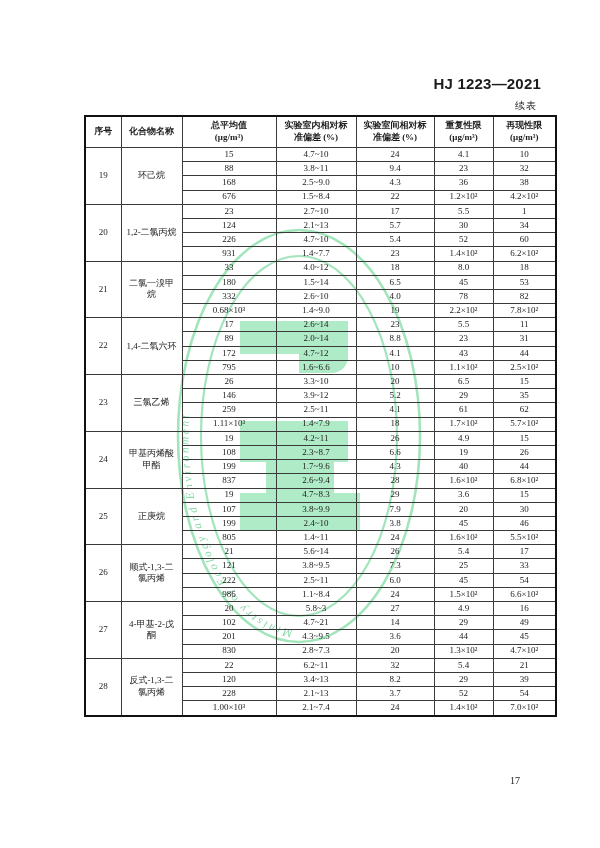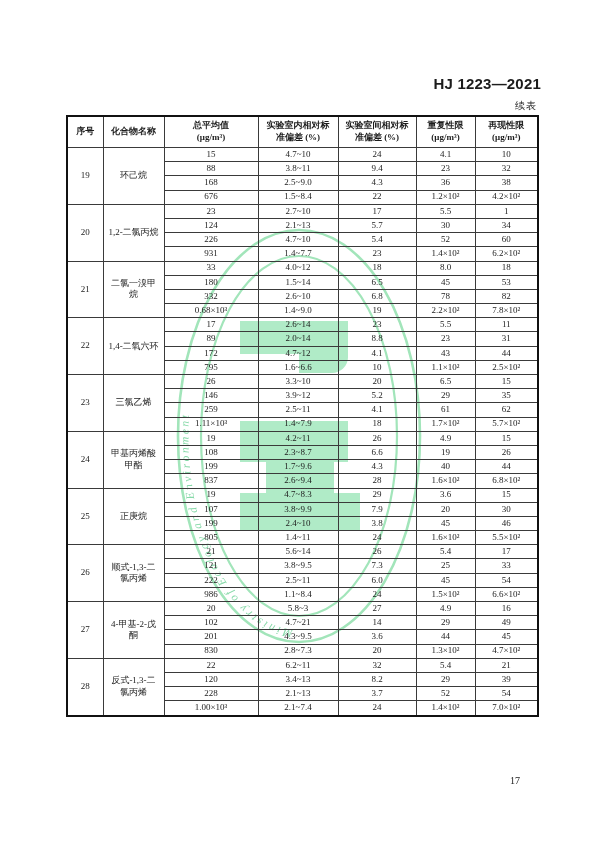--- a/index.html
+++ b/index.html
@@ -24,21 +24,21 @@
     font-size:10px;
   }
 
   .watermark{position:absolute;left:0;top:0;z-index:0;pointer-events:none;}
   .wm-ring-text{
     font-family:"Liberation Serif","DejaVu Serif",serif;
     font-style:italic;font-size:11.5px;letter-spacing:2.5px;
   }
 
   table.data-table{
-    position:absolute;left:66px;top:115px;z-index:1;
+    position:absolute;left:84px;top:115px;z-index:1;
     width:471px;table-layout:fixed;border-collapse:collapse;
     background:transparent;
   }
   table.data-table{border:2px solid #111;}
   .data-table th,.data-table td{
     border:1px solid #3a3a3a;
     text-align:center;vertical-align:middle;
     padding:0;font-size:9px;background:transparent;
   }
   .data-table th{
@@ -173,21 +173,21 @@
         <tr>
           <td>180</td>
           <td>1.5~14</td>
           <td>6.5</td>
           <td>45</td>
           <td>53</td>
         </tr>
         <tr>
           <td>332</td>
           <td>2.6~10</td>
-          <td>6.8</td>
+          <td>4.0</td>
           <td>78</td>
           <td>82</td>
         </tr>
         <tr>
           <td>0.68×10³</td>
           <td>1.4~9.0</td>
           <td>19</td>
           <td>2.2×10²</td>
           <td>7.8×10²</td>
         </tr>

